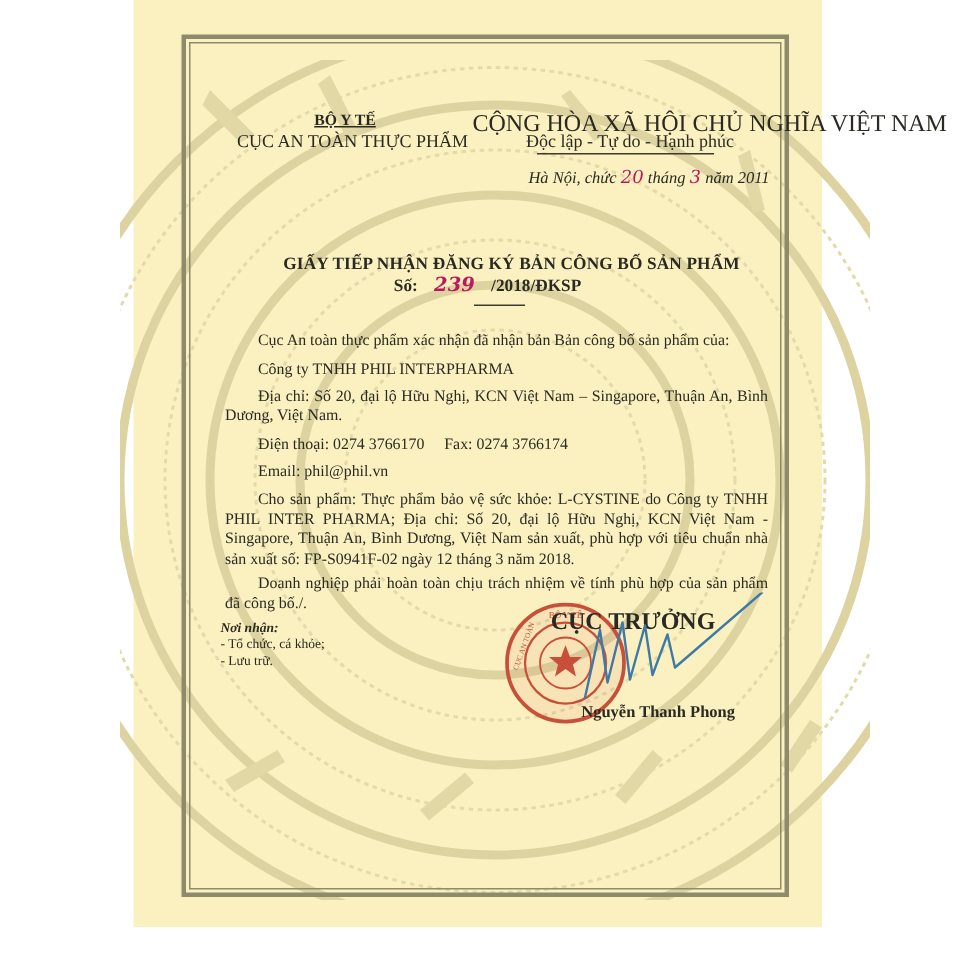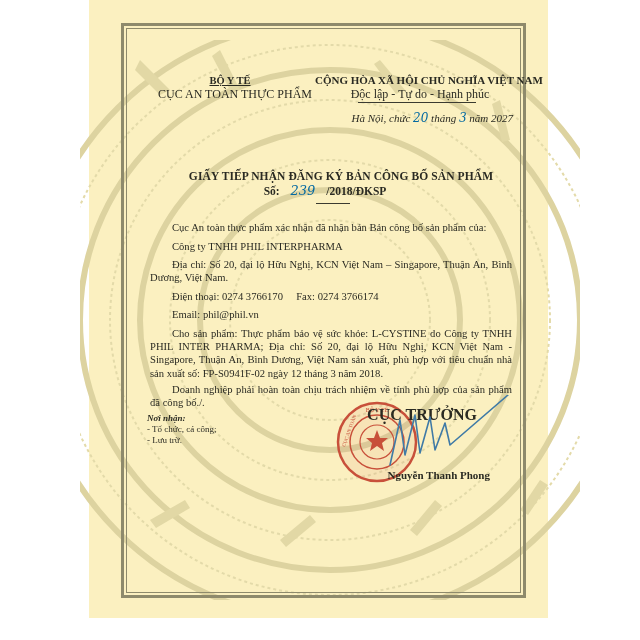--- a/index.html
+++ b/index.html
@@ -18,28 +18,28 @@
   .frame-inner {
     position: absolute; left: 126px; top: 28px; width: 395px; height: 565px;
     border: 1px solid #8e8a6c; box-sizing: border-box;
   }
   .drum {
     position: absolute; left: 80px; top: 40px; width: 500px; height: 560px; pointer-events: none;
   }
   .abs { position: absolute; white-space: nowrap; }
   .hdr-left-top { left: 170px; top: 75px; width: 120px; text-align: center; font-size: 10.5px; font-weight: bold; }
   .hdr-left-main { left: 150px; top: 87px; width: 170px; text-align: center; font-size: 12px; font-weight: normal; }
-  .hdr-right-top { left: 315px; top: 74px; width: 210px; text-align: left; font-size: 11px; font-weight: bold; }
+  .hdr-right-top { left: 315px; top: 74px; width: 210px; text-align: left; font-size: 16px; font-weight: normal; }
   .hdr-right-sub { left: 315px; top: 87px; width: 210px; text-align: center; font-size: 12px; font-weight: normal; }
   .hdr-rule { position: absolute; left: 358px; top: 102px; width: 118px; height: 1px; background: #3b3b30; }
   .date-line { left: 315px; top: 111px; width: 210px; text-align: right; font-size: 11px; font-style: italic; padding-right: 12px; box-sizing: border-box; }
-  .hand { font-family: "DejaVu Serif", serif; font-style: italic; color: #0369a1; font-size: 12px; }
+  .hand { font-family: "DejaVu Serif", serif; font-style: italic; color: #be185d; font-size: 12px; }
   .title { left: 146px; top: 170px; width: 390px; text-align: center; font-size: 11.5px; font-weight: bold; letter-spacing: 0.1px; }
   .so-line { left: 130px; top: 183px; width: 390px; text-align: center; font-size: 11.5px; font-weight: bold; }
-  .so-line .hand { font-weight: normal; margin: 0 8px; font-size: 13px; }
+  .so-line .hand { font-weight: bold; margin: 0 8px; font-size: 13px; }
   .title-rule { position: absolute; left: 316px; top: 203px; width: 34px; height: 1px; background: #3b3b30; }
   .body-text { position: absolute; left: 150px; width: 362px; font-size: 10.6px; line-height: 13.2px; text-align: justify; }
   .body-text.ind { text-indent: 22px; }
   .body-text p { margin: 0; }
   .recip { left: 147px; font-size: 9px; line-height: 11px; }
   .recip-title { font-style: italic; font-weight: bold; }
   .sign-title { left: 362px; top: 406px; width: 120px; text-align: center; font-size: 16px; font-weight: bold; }
   .sign-name { left: 350px; top: 469px; width: 140px; text-align: right; font-size: 11px; font-weight: bold; }
   .seal { position: absolute; left: 336px; top: 401px; width: 82px; height: 82px; }
   .signature { position: absolute; left: 380px; top: 395px; width: 130px; height: 75px; }
@@ -81,42 +81,42 @@
 <div class="abs hdr-left-main">CỤC AN TOÀN THỰC PHẨM</div>
 
 <div class="abs hdr-right-top">CỘNG HÒA XÃ HỘI CHỦ NGHĨA VIỆT NAM</div>
 <div class="abs hdr-right-sub">Độc lập - Tự do - Hạnh phúc</div>
 <div class="hdr-rule"></div>
 <div class="abs date-line">
   <span>Hà Nội, chức</span>
   <span class="hand">20</span>
   <span>tháng</span>
   <span class="hand">3</span>
-  <span>năm 2027</span>
+  <span>năm 2011</span>
 </div>
 
 <div class="abs title">GIẤY TIẾP NHẬN ĐĂNG KÝ BẢN CÔNG BỐ SẢN PHẨM</div>
 <div class="abs so-line">
   <span>Số:</span>
   <span class="hand">239</span>
   <span>/2018/ĐKSP</span>
 </div>
 <div class="title-rule"></div>
 
 <div class="body-text ind" style="top:221px;">Cục An toàn thực phẩm xác nhận đã nhận bản Bản công bố sản phẩm của:</div>
 <div class="body-text ind" style="top:240px;">Công ty TNHH PHIL INTERPHARMA</div>
 <div class="body-text ind" style="top:258px;">Địa chỉ: Số 20, đại lộ Hữu Nghị, KCN Việt Nam – Singapore, Thuận An, Bình Dương, Việt Nam.</div>
 <div class="body-text ind" style="top:290px; white-space: pre;">Điện thoại: 0274 3766170     Fax: 0274 3766174</div>
 <div class="body-text ind" style="top:308px;">Email: phil@phil.vn</div>
 <div class="body-text ind" style="top:327px;">Cho sản phẩm: Thực phẩm bảo vệ sức khỏe: L-CYSTINE do Công ty TNHH PHIL INTER PHARMA; Địa chỉ: Số 20, đại lộ Hữu Nghị, KCN Việt Nam - Singapore, Thuận An, Bình Dương, Việt Nam sản xuất, phù hợp với tiêu chuẩn nhà sản xuất số: FP-S0941F-02 ngày 12 tháng 3 năm 2018.</div>
 <div class="body-text ind" style="top:383px;">Doanh nghiệp phải hoàn toàn chịu trách nhiệm về tính phù hợp của sản phẩm đã công bố./.</div>
 
 <div class="body-text recip" style="top:413px; width:120px;">
   <p class="recip-title">Nơi nhận:</p>
-  <p>- Tổ chức, cá công;</p>
+  <p>- Tổ chức, cá khỏe;</p>
   <p>- Lưu trữ.</p>
 </div>
 
 <svg class="seal" viewBox="0 0 82 82">
   <circle cx="41" cy="41" r="39" fill="rgba(200,80,58,0.08)" stroke="#c8503a" stroke-width="2.5"></circle>
   <circle cx="41" cy="41" r="27" fill="none" stroke="#c8503a" stroke-width="1.5"></circle>
   <circle cx="41" cy="41" r="17" fill="none" stroke="#c8503a" stroke-width="1.2"></circle>
   <polygon points="41,29 44,37 52,37 46,42 48,50 41,45 34,50 36,42 30,37 38,37" fill="#c8503a"></polygon>
   <text x="41" y="11" font-size="6" text-anchor="middle" fill="#c8503a" font-family="Liberation Serif, serif">BỘ Y TẾ</text>
   <text x="9" y="46" font-size="5" fill="#c8503a" font-family="Liberation Serif, serif" transform="rotate(-70 9 46)">CỤC AN TOÀN</text>

